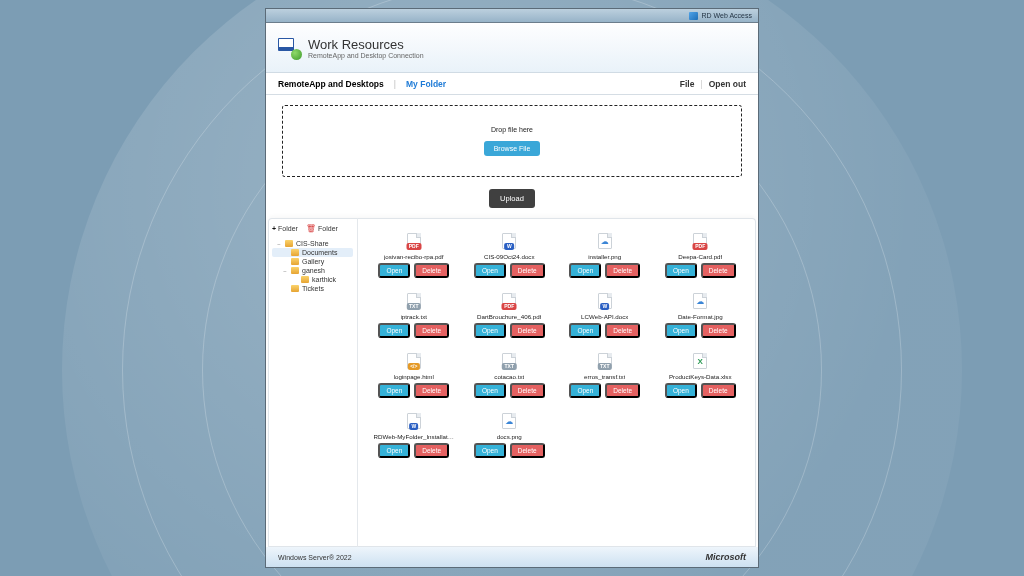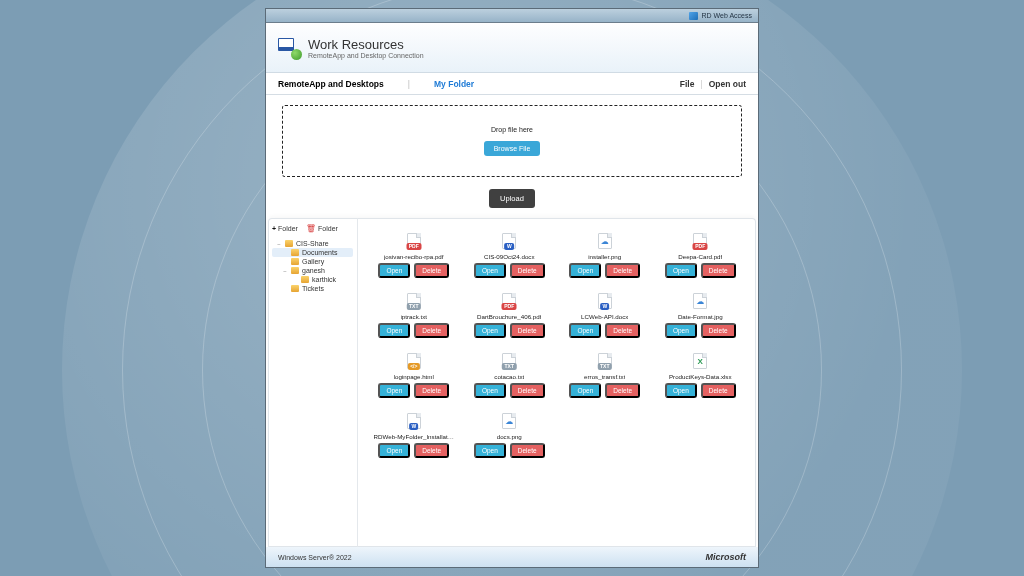--- a/index.html
+++ b/index.html
@@ -65,21 +65,21 @@
   .banner-title { font-size: 13px; color:#333; }
   .banner-sub { font-size: 7px; color:#666; }
 
   .tabs-row {
     height: 22px;
     display: flex; align-items: center;
     padding: 0 12px;
     border-bottom: 1px solid #d5dde4;
     font-size: 8.5px; font-weight: 600;
   }
-  .tabs-left { display: flex; align-items: center; gap: 24px; }
+  .tabs-left { display: flex; align-items: center; gap: 10px; }
   .tabs-left .sep { color:#bbb; font-weight:400; }
   .tab-link { color:#1f7bd6; }
   .tabs-right { margin-left: auto; display:flex; gap:6px; color:#333; }
   .tabs-right .sep { color:#ccc; font-weight:400; }
 
   .drop-wrap { padding: 10px 16px 4px; }
   .dropzone {
     border: 1px dashed #222; border-radius: 3px;
     height: 72px;
     display:flex; flex-direction:column; align-items:center; justify-content:center;

